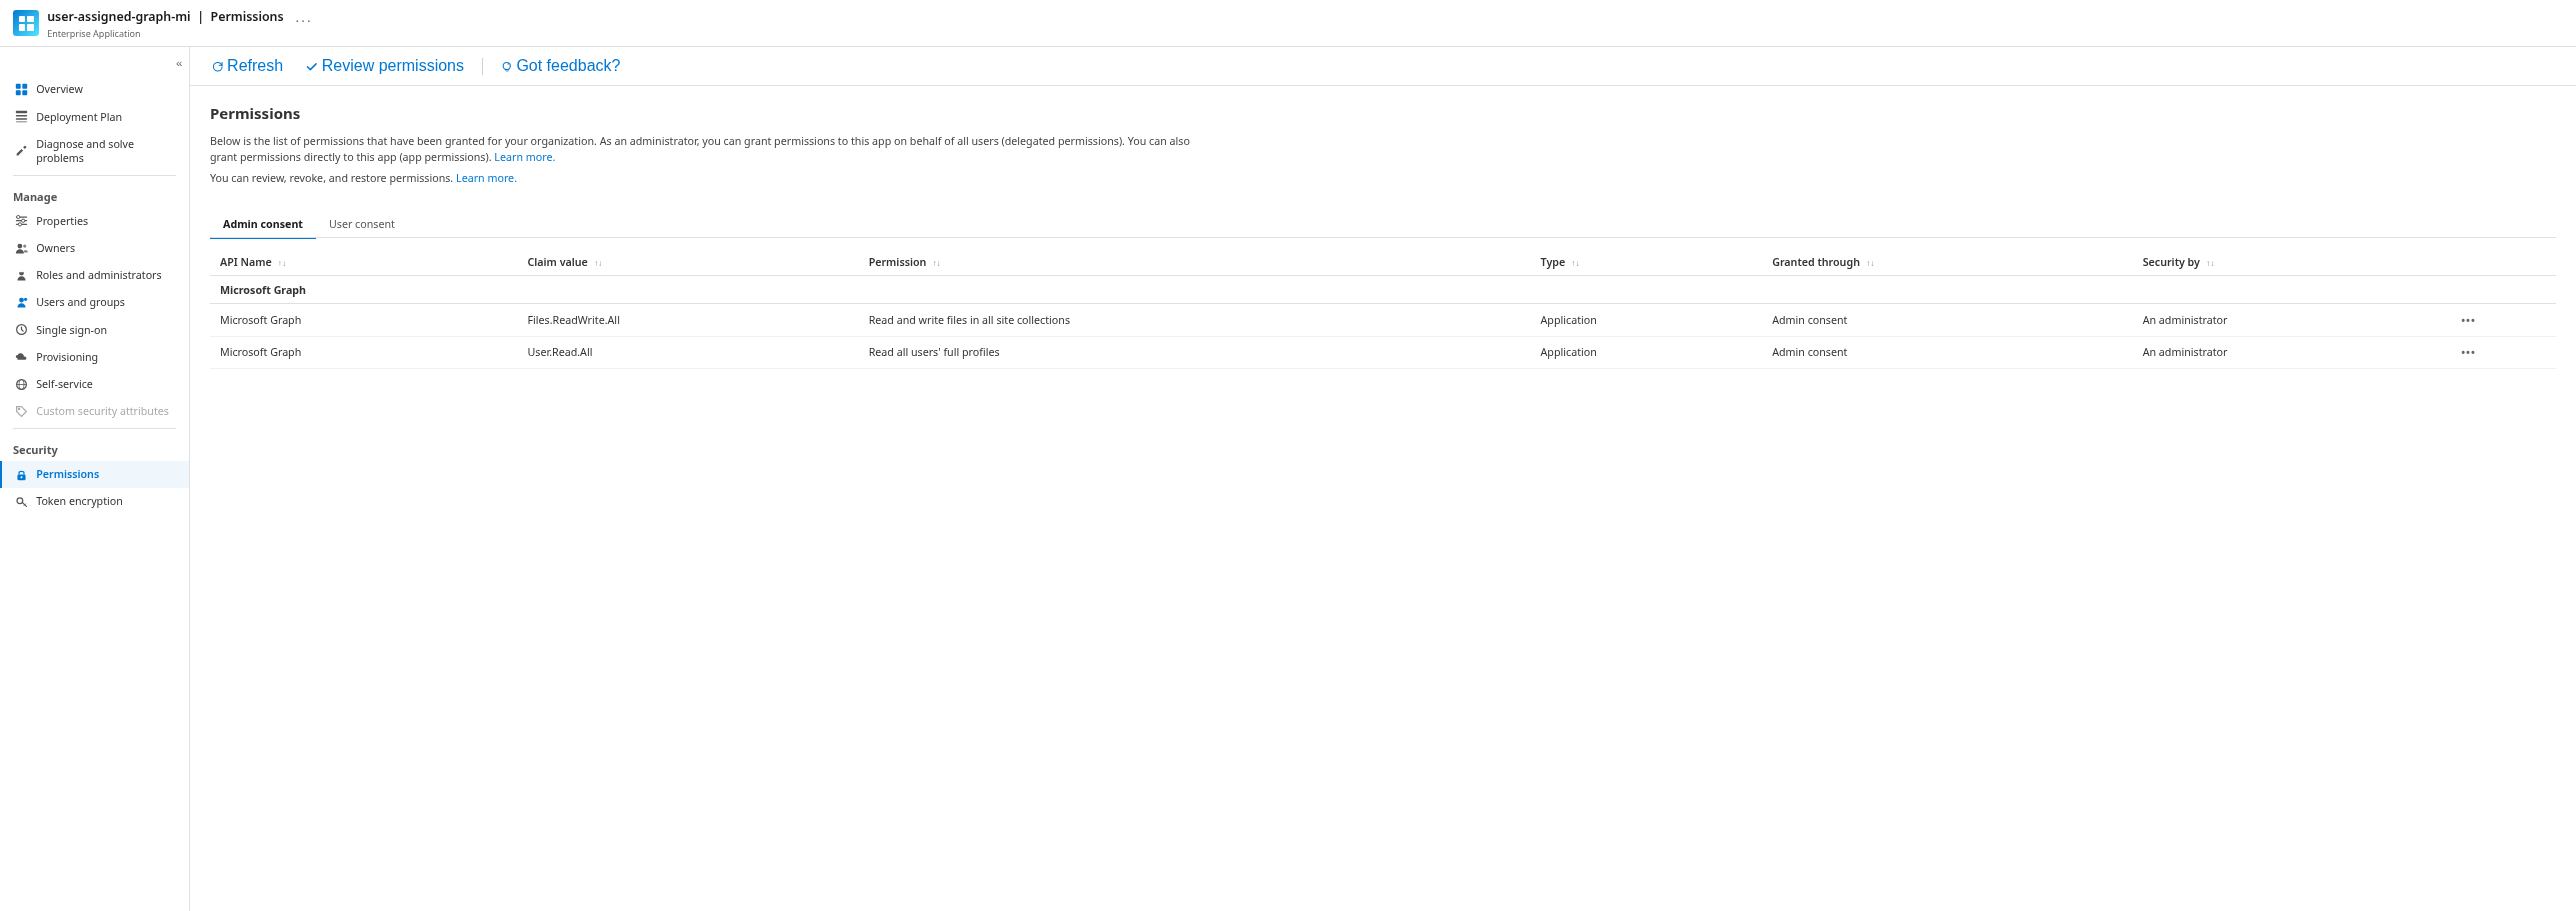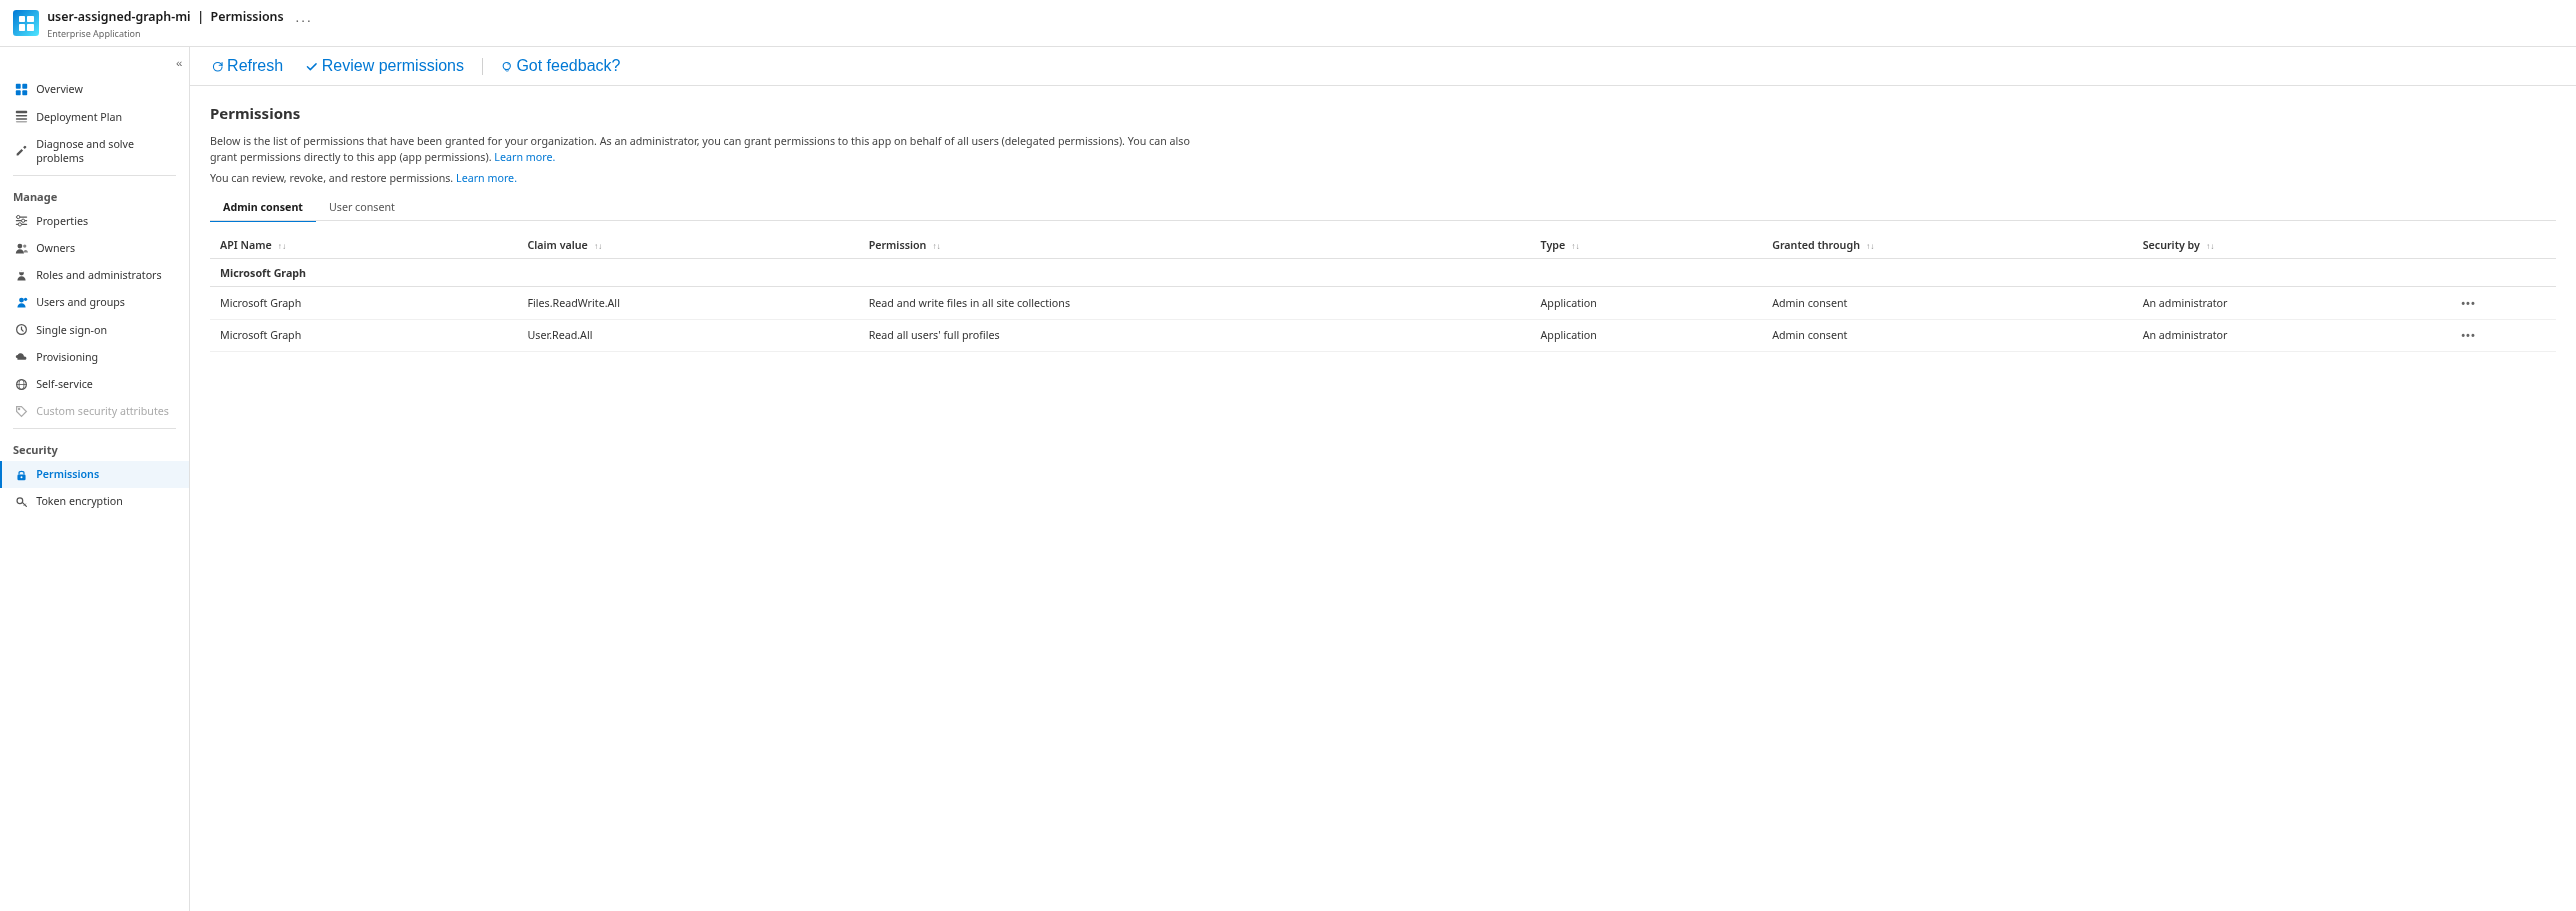--- a/index.html
+++ b/index.html
@@ -119,21 +119,21 @@
       font-size: 15px; font-weight: 700; margin-bottom: 10px;
     }
     .description-text {
       font-size: 10.7px; color: #444; line-height: 1.5; margin-bottom: 6.6px;
       max-width: 989px;
     }
     .description-text a, .learn-more a {
       color: #0078d4; text-decoration: none;
     }
     .learn-more {
-      font-size: 10.7px; color: #444; margin-bottom: 8px;
+      font-size: 10.7px; color: #444; margin-bottom: 25px;
     }
 
     
     .grant-button-area {
       margin-bottom: 13px;
     }
     .grant-btn {
       background: #f0f0f0;
       border: 0.8px solid #ccc;
       padding: 5px 11.5px;

